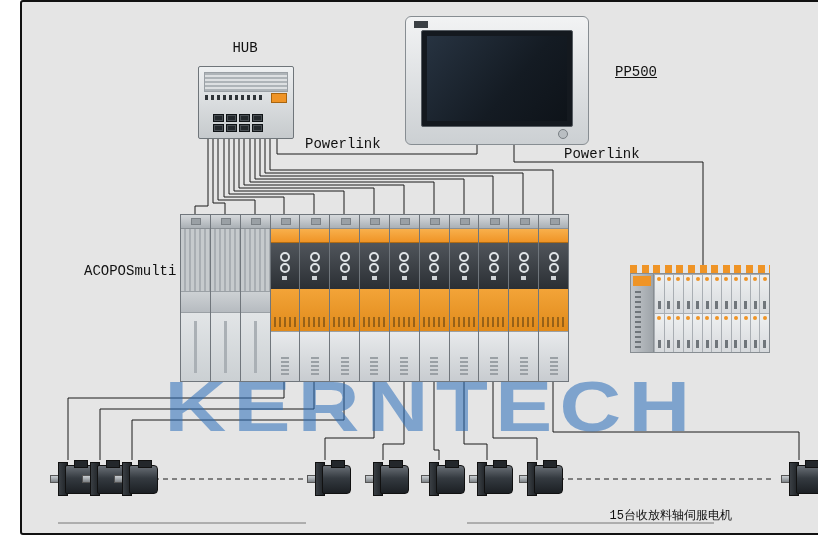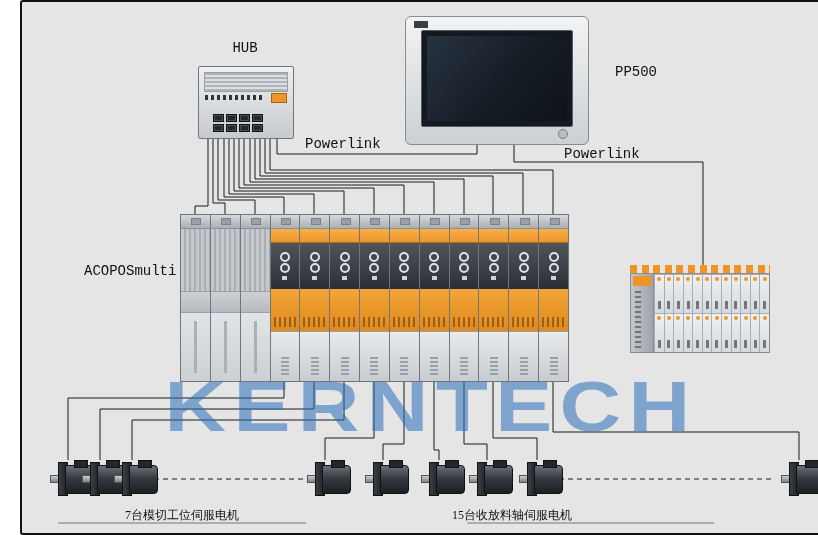--- a/index.html
+++ b/index.html
@@ -82,27 +82,27 @@
        background:linear-gradient(#c9ced2,#7d8286);}
   .flange{position:absolute;left:8px;top:4px;width:8px;height:32px;border:1px solid #111;
        background:linear-gradient(90deg,#3a3f44,#1e2226);}
   .mbody{position:absolute;left:15px;top:7px;right:0;height:27px;border:1px solid #111;
        border-radius:2px 4px 4px 2px;
        background:linear-gradient(#6a7077 0%,#343a40 45%,#1c2024 100%);}
   .mconn{position:absolute;right:6px;top:2px;width:12px;height:6px;background:#23272b;border:1px solid #111;}
 
   
   .hub-label{left:176px;top:38px;width:94px;text-align:center;}
-  .pp500-label{left:593px;top:62px;}
+  .pp500-label{left:593px;top:62px;text-decoration:underline;}
   .powerlink1{left:283px;top:134px;}
   .powerlink2{left:542px;top:144px;}
   .acopos-label{left:62px;top:261px;font-family:Liberation Mono, monospace;}
   .io-label{left:608px;top:239px;width:140px;text-align:center;}
   .motors-left-label{left:30px;top:505px;width:260px;text-align:center;}
-  .motors-right-label{left:430px;top:505px;width:280px;text-align:left;}
+  .motors-right-label{left:430px;top:505px;width:280px;text-align:right;font-family:Liberation Mono, monospace;}
 
   .watermark{position:absolute;left:0;width:818px;top:370px;text-align:center;z-index:4;
        font-family:"Liberation Sans","DejaVu Sans",sans-serif;font-size:70px;font-weight:bold;
        letter-spacing:6px;line-height:1;color:rgba(42,110,185,.55);
        transform:scaleX(1.22);transform-origin:50% 50%;pointer-events:none;}
 </style>
 </head>
 <body>
 
 <div class="canvas">
@@ -387,17 +387,16 @@
         <div class="mconn"></div>
       </div>
       <div class="motor" style="left: 759px;">
         <div class="shaft"></div>
         <div class="flange"></div>
         <div class="mbody"></div>
         <div class="mconn"></div>
       </div>
     </div>
 
-  <div class="label cn motors-left-label">7台模切工位伺服电机</div>
   <div class="label cn motors-right-label">15台收放料轴伺服电机</div>
 
   <div class="watermark">KERNTECH</div>
 </div>
 
 </body></html>

